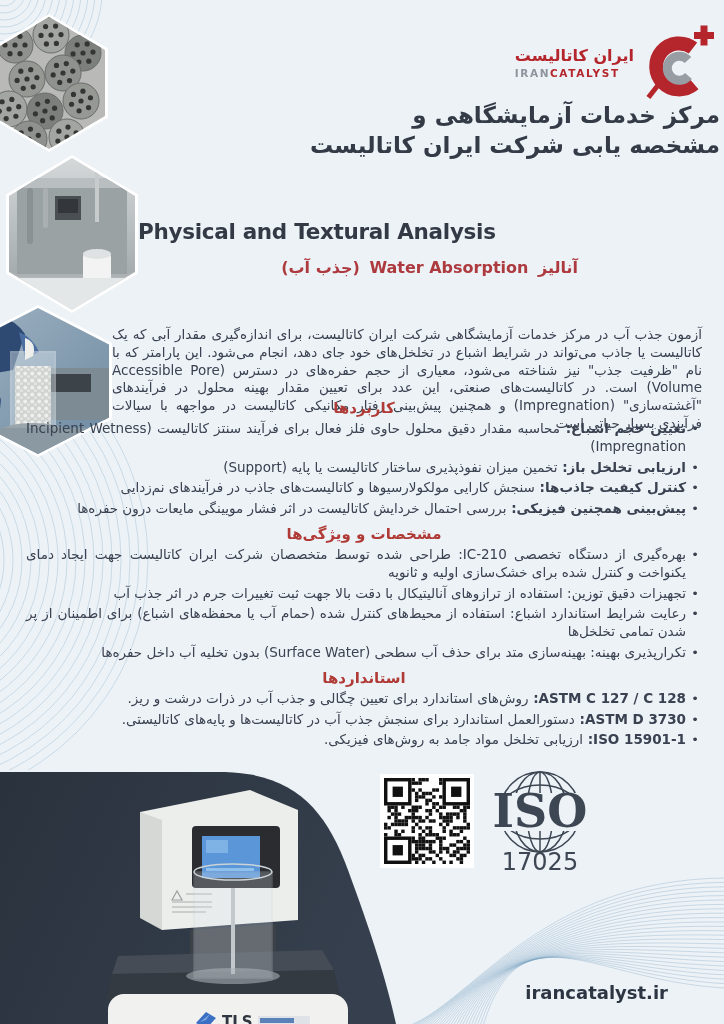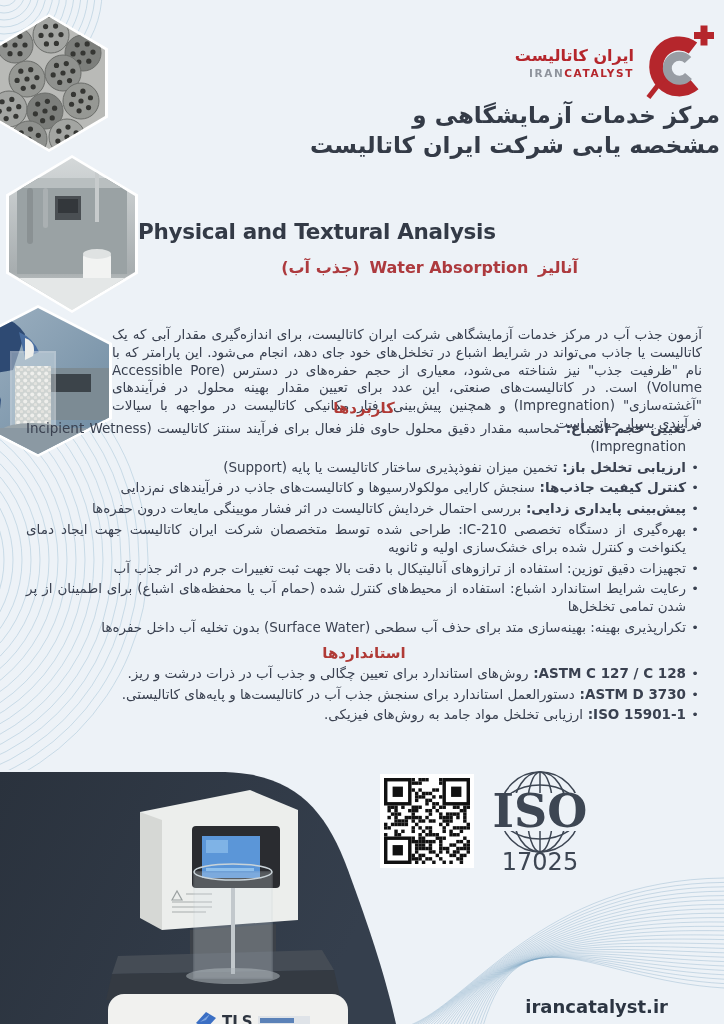--- a/index.html
+++ b/index.html
@@ -7,21 +7,21 @@
     position:relative; width:724px; height:1024px; overflow:hidden;
     background:#edf2f7;
     font-family:"DejaVu Sans", sans-serif;
     color:#3a4150;
   }
   svg{display:block;}
   .abs{position:absolute;}
 
   
   .logo{position:absolute; top:22px; right:10px; display:flex; align-items:center; gap:4px;}
-  .logo-text{display:flex; flex-direction:column; align-items:flex-end; }
+  .logo-text{display:flex; flex-direction:column; align-items:flex-start; }
   .logo-fa{font-size:16px; font-weight:bold; color:#b5262c; direction:rtl;}
   .logo-en{font-size:10.5px; letter-spacing:1.6px; font-weight:bold; margin-top:2px;}
   .logo-en .gray{color:#8e939c;} .logo-en .red{color:#b5262c;}
 
   
   .main-title{
     position:absolute; top:100px; right:4px; text-align:right; direction:rtl;
     font-size:23px; line-height:30px; font-weight:bold; color:#343b47;
   }
   .title-fa{position:absolute; top:195px; right:169px; direction:rtl;
@@ -55,21 +55,21 @@
   .hexwrap{position:absolute;}
   .hexwrap .hex-border{position:absolute; inset:0; background:#ffffff;}
   .hexwrap .hex-fill{position:absolute; inset:3px; overflow:hidden;}
   #hex1{left:-10px; top:14px;  width:118px; height:138px;}
   #hex2{left:6px;  top:155px; width:132px; height:158px;}
   #hex3{left:-36px; top:305px; width:148px; height:152px;}
 
   
   .qr{position:absolute; left:380px; top:774px; width:94px; height:94px; background:#ffffff;}
   .iso{position:absolute; left:476px; top:766px;}
-  .website{position:absolute; top:982px; right:56px; font-size:18px; font-weight:bold; color:#2c3542;margin-top:14px;}
+  .website{position:absolute; top:982px; right:56px; font-size:18px; font-weight:bold; color:#2c3542;}
 </style>
 </head>
 <body>
 
 <div class="page">
 
   <svg class="abs" style="left:0;top:0" width="170" height="170" id="decor-tl">
       <circle cx="4" cy="-8" r="14" fill="none" stroke="#a9c6d8" stroke-width="1" opacity="0.55"></circle>
       <circle cx="4" cy="-8" r="21" fill="none" stroke="#a9c6d8" stroke-width="1" opacity="0.55"></circle>
       <circle cx="4" cy="-8" r="28" fill="none" stroke="#a9c6d8" stroke-width="1" opacity="0.55"></circle>
@@ -298,24 +298,25 @@
 
   <p class="intro">آزمون جذب آب در مرکز خدمات آزمایشگاهی شرکت ایران کاتالیست، برای اندازه‌گیری مقدار آبی که یک کاتالیست یا جاذب می‌تواند در شرایط اشباع در تخلخل‌های خود جای دهد، انجام می‌شود. این پارامتر که با نام "ظرفیت جذب" نیز شناخته می‌شود، معیاری از حجم حفره‌های در دسترس (Accessible Pore Volume) است. در کاتالیست‌های صنعتی، این عدد برای تعیین مقدار بهینه محلول در فرآیندهای "آغشته‌سازی" (Impregnation) و همچنین پیش‌بینی رفتار مکانیکی کاتالیست در مواجهه با سیالات فرآیندی بسیار حیاتی است</p>
 
   <div class="sections" id="sections">
       <section>
         <h3 class="sec-h">کاربردها</h3>
         <ul>
           <li><span class="lead-bold">تعیین حجم اشباع: </span><span>محاسبه مقدار دقیق محلول حاوی فلز فعال برای فرآیند سنتز کاتالیست (Incipient Wetness Impregnation)</span></li>
           <li><span class="lead-bold">ارزیابی تخلخل باز: </span><span>تخمین میزان نفوذپذیری ساختار کاتالیست یا پایه (Support)</span></li>
           <li><span class="lead-bold">کنترل کیفیت جاذب‌ها: </span><span>سنجش کارایی مولکولارسیوها و کاتالیست‌های جاذب در فرآیندهای نم‌زدایی</span></li>
-          <li><span class="lead-bold">پیش‌بینی پایداری زدایی: </span><span>بررسی احتمال خردایش کاتالیست در اثر فشار مویینگی مایعات درون حفره‌ها</span></li>
+          <li><span class="lead-bold">پیش‌بینی همچنین فیزیکی: </span><span>بررسی احتمال خردایش کاتالیست در اثر فشار مویینگی مایعات درون حفره‌ها</span></li>
         </ul>
       </section>
       <section>
+        <h3 class="sec-h">مشخصات و ویژگی‌ها</h3>
         <ul>
           <li><span class="lead">بهره‌گیری از دستگاه تخصصی IC-210: </span><span>طراحی شده توسط متخصصان شرکت ایران کاتالیست جهت ایجاد دمای یکنواخت و کنترل شده برای خشک‌سازی اولیه و ثانویه</span></li>
           <li><span class="lead">تجهیزات دقیق توزین: </span><span>استفاده از ترازوهای آنالیتیکال با دقت بالا جهت ثبت تغییرات جرم در اثر جذب آب</span></li>
           <li><span class="lead">رعایت شرایط استاندارد اشباع: </span><span>استفاده از محیط‌های کنترل شده (حمام آب یا محفظه‌های اشباع) برای اطمینان از پر شدن تمامی تخلخل‌ها</span></li>
           <li><span class="lead">تکرارپذیری بهینه: </span><span>بهینه‌سازی متد برای حذف آب سطحی (Surface Water) بدون تخلیه آب داخل حفره‌ها</span></li>
         </ul>
       </section>
       <section>
         <h3 class="sec-h">استانداردها</h3>
         <ul>

